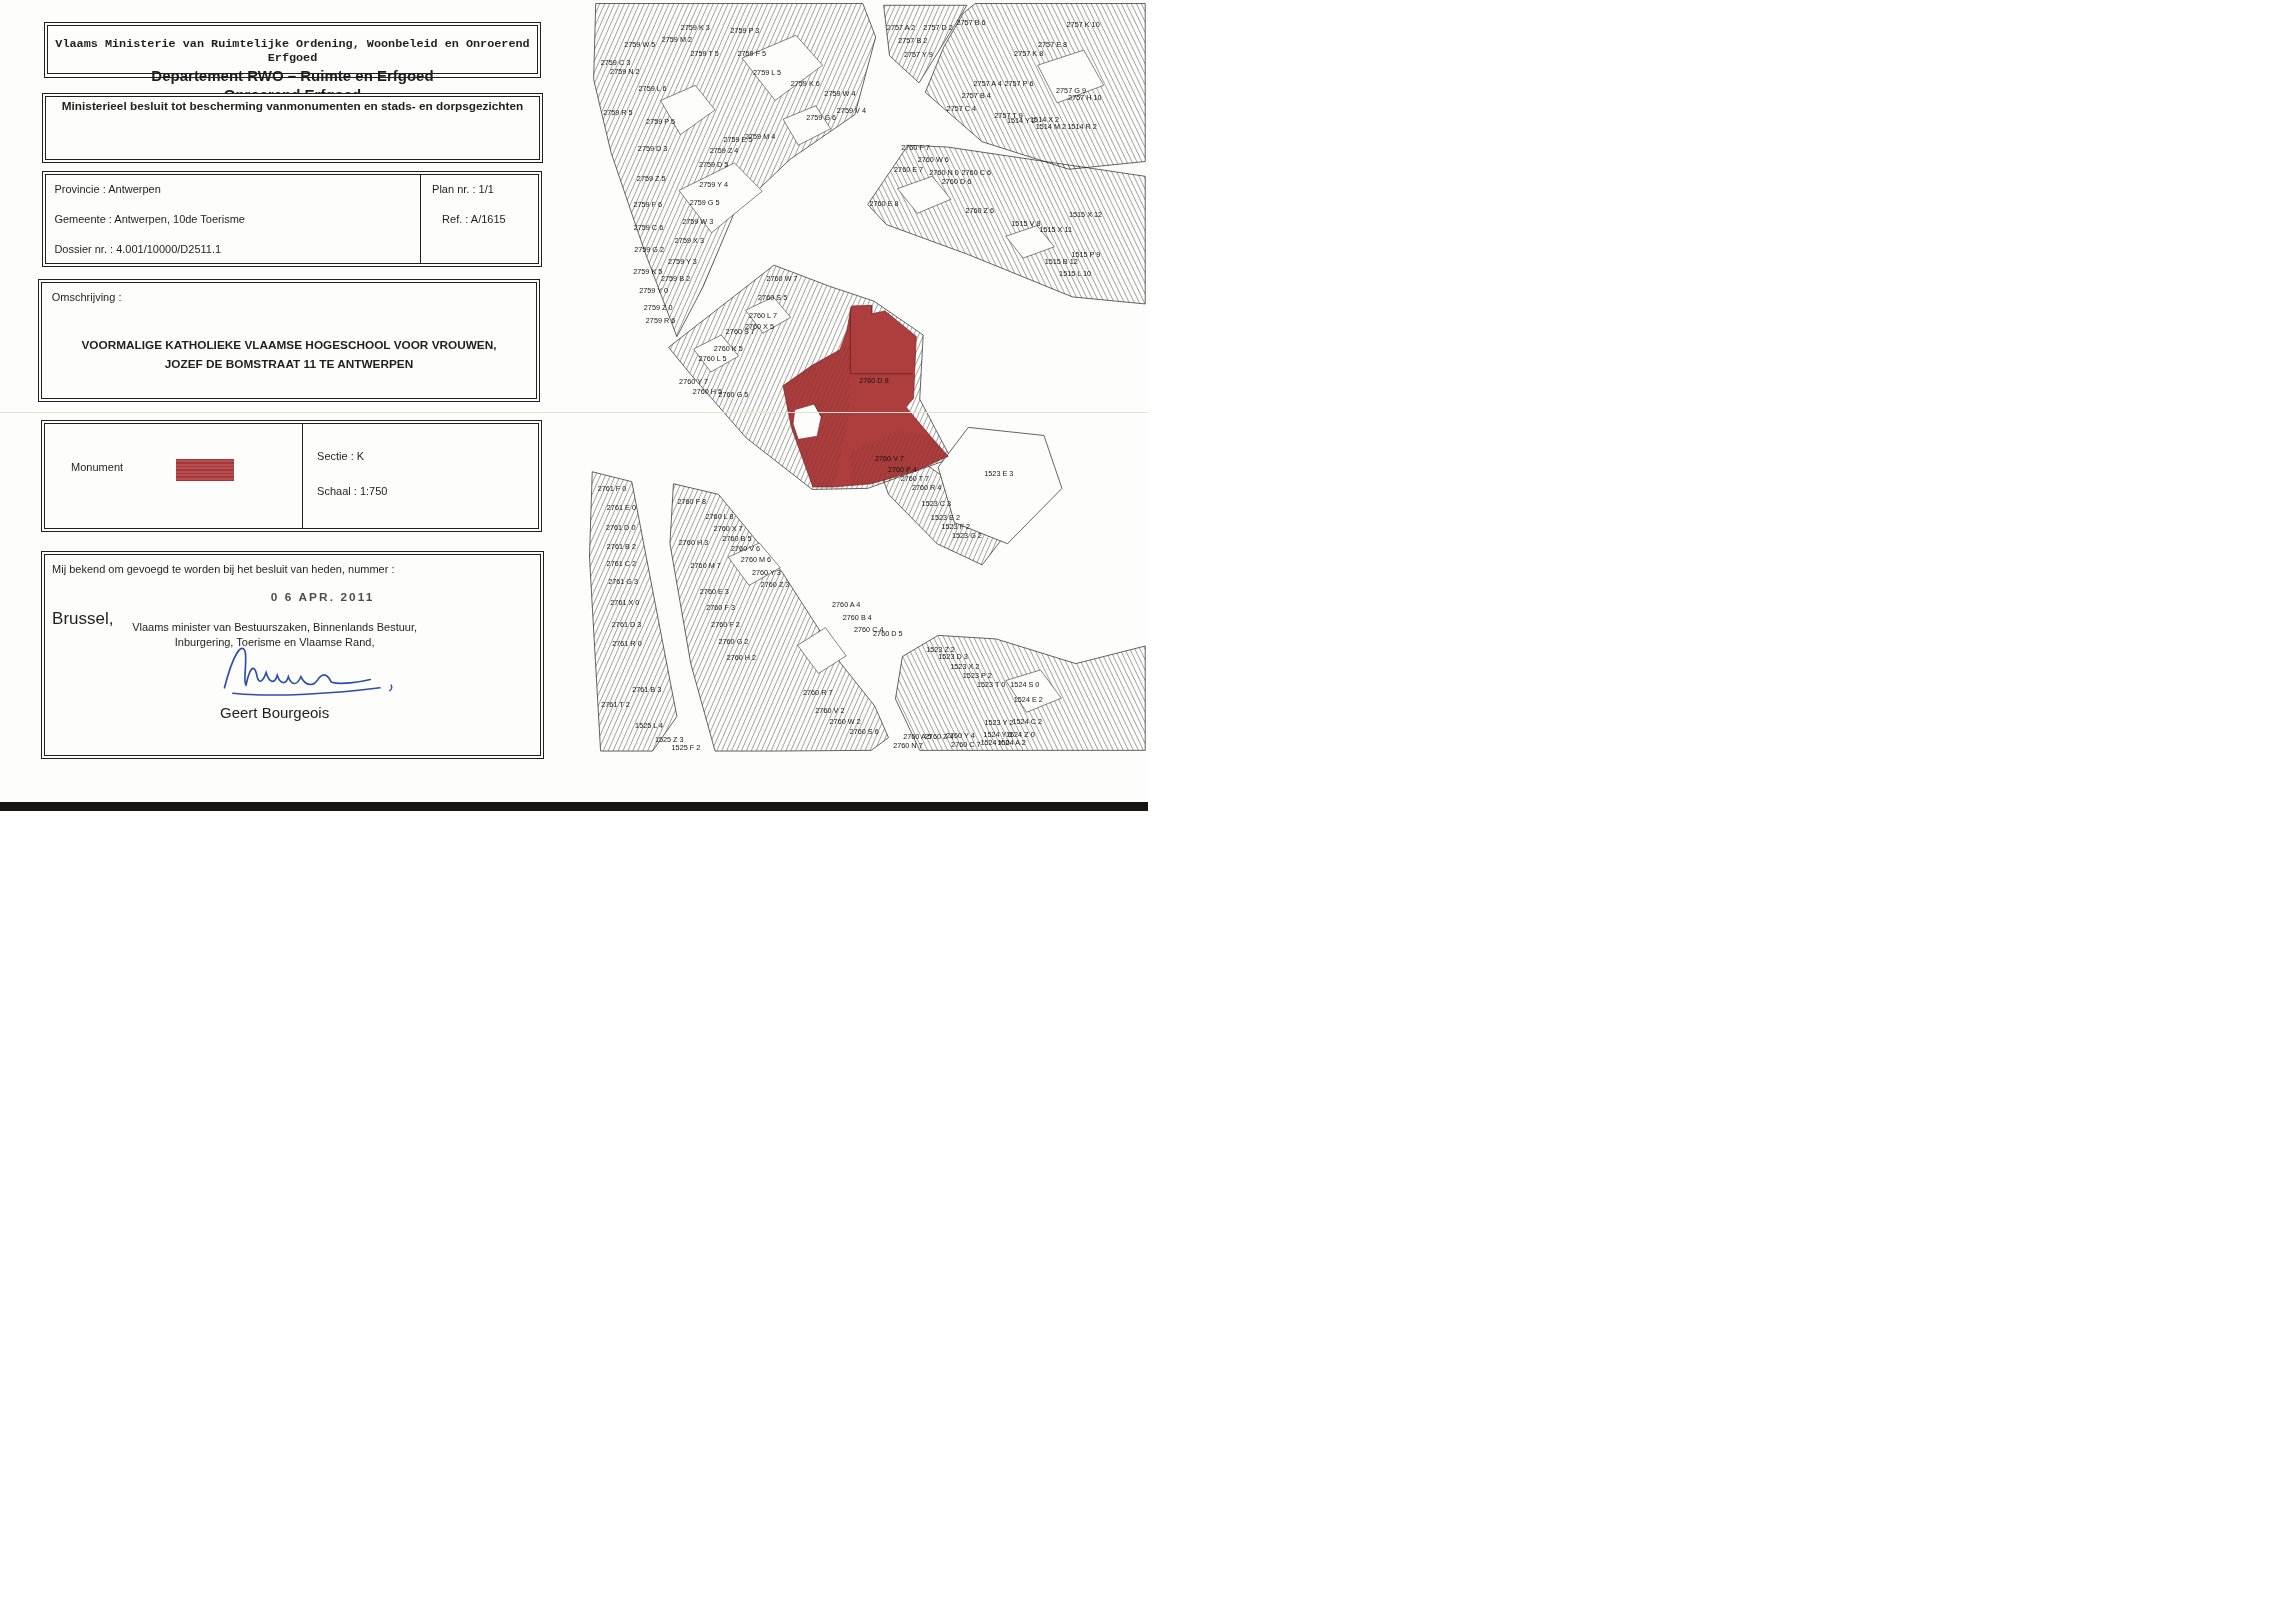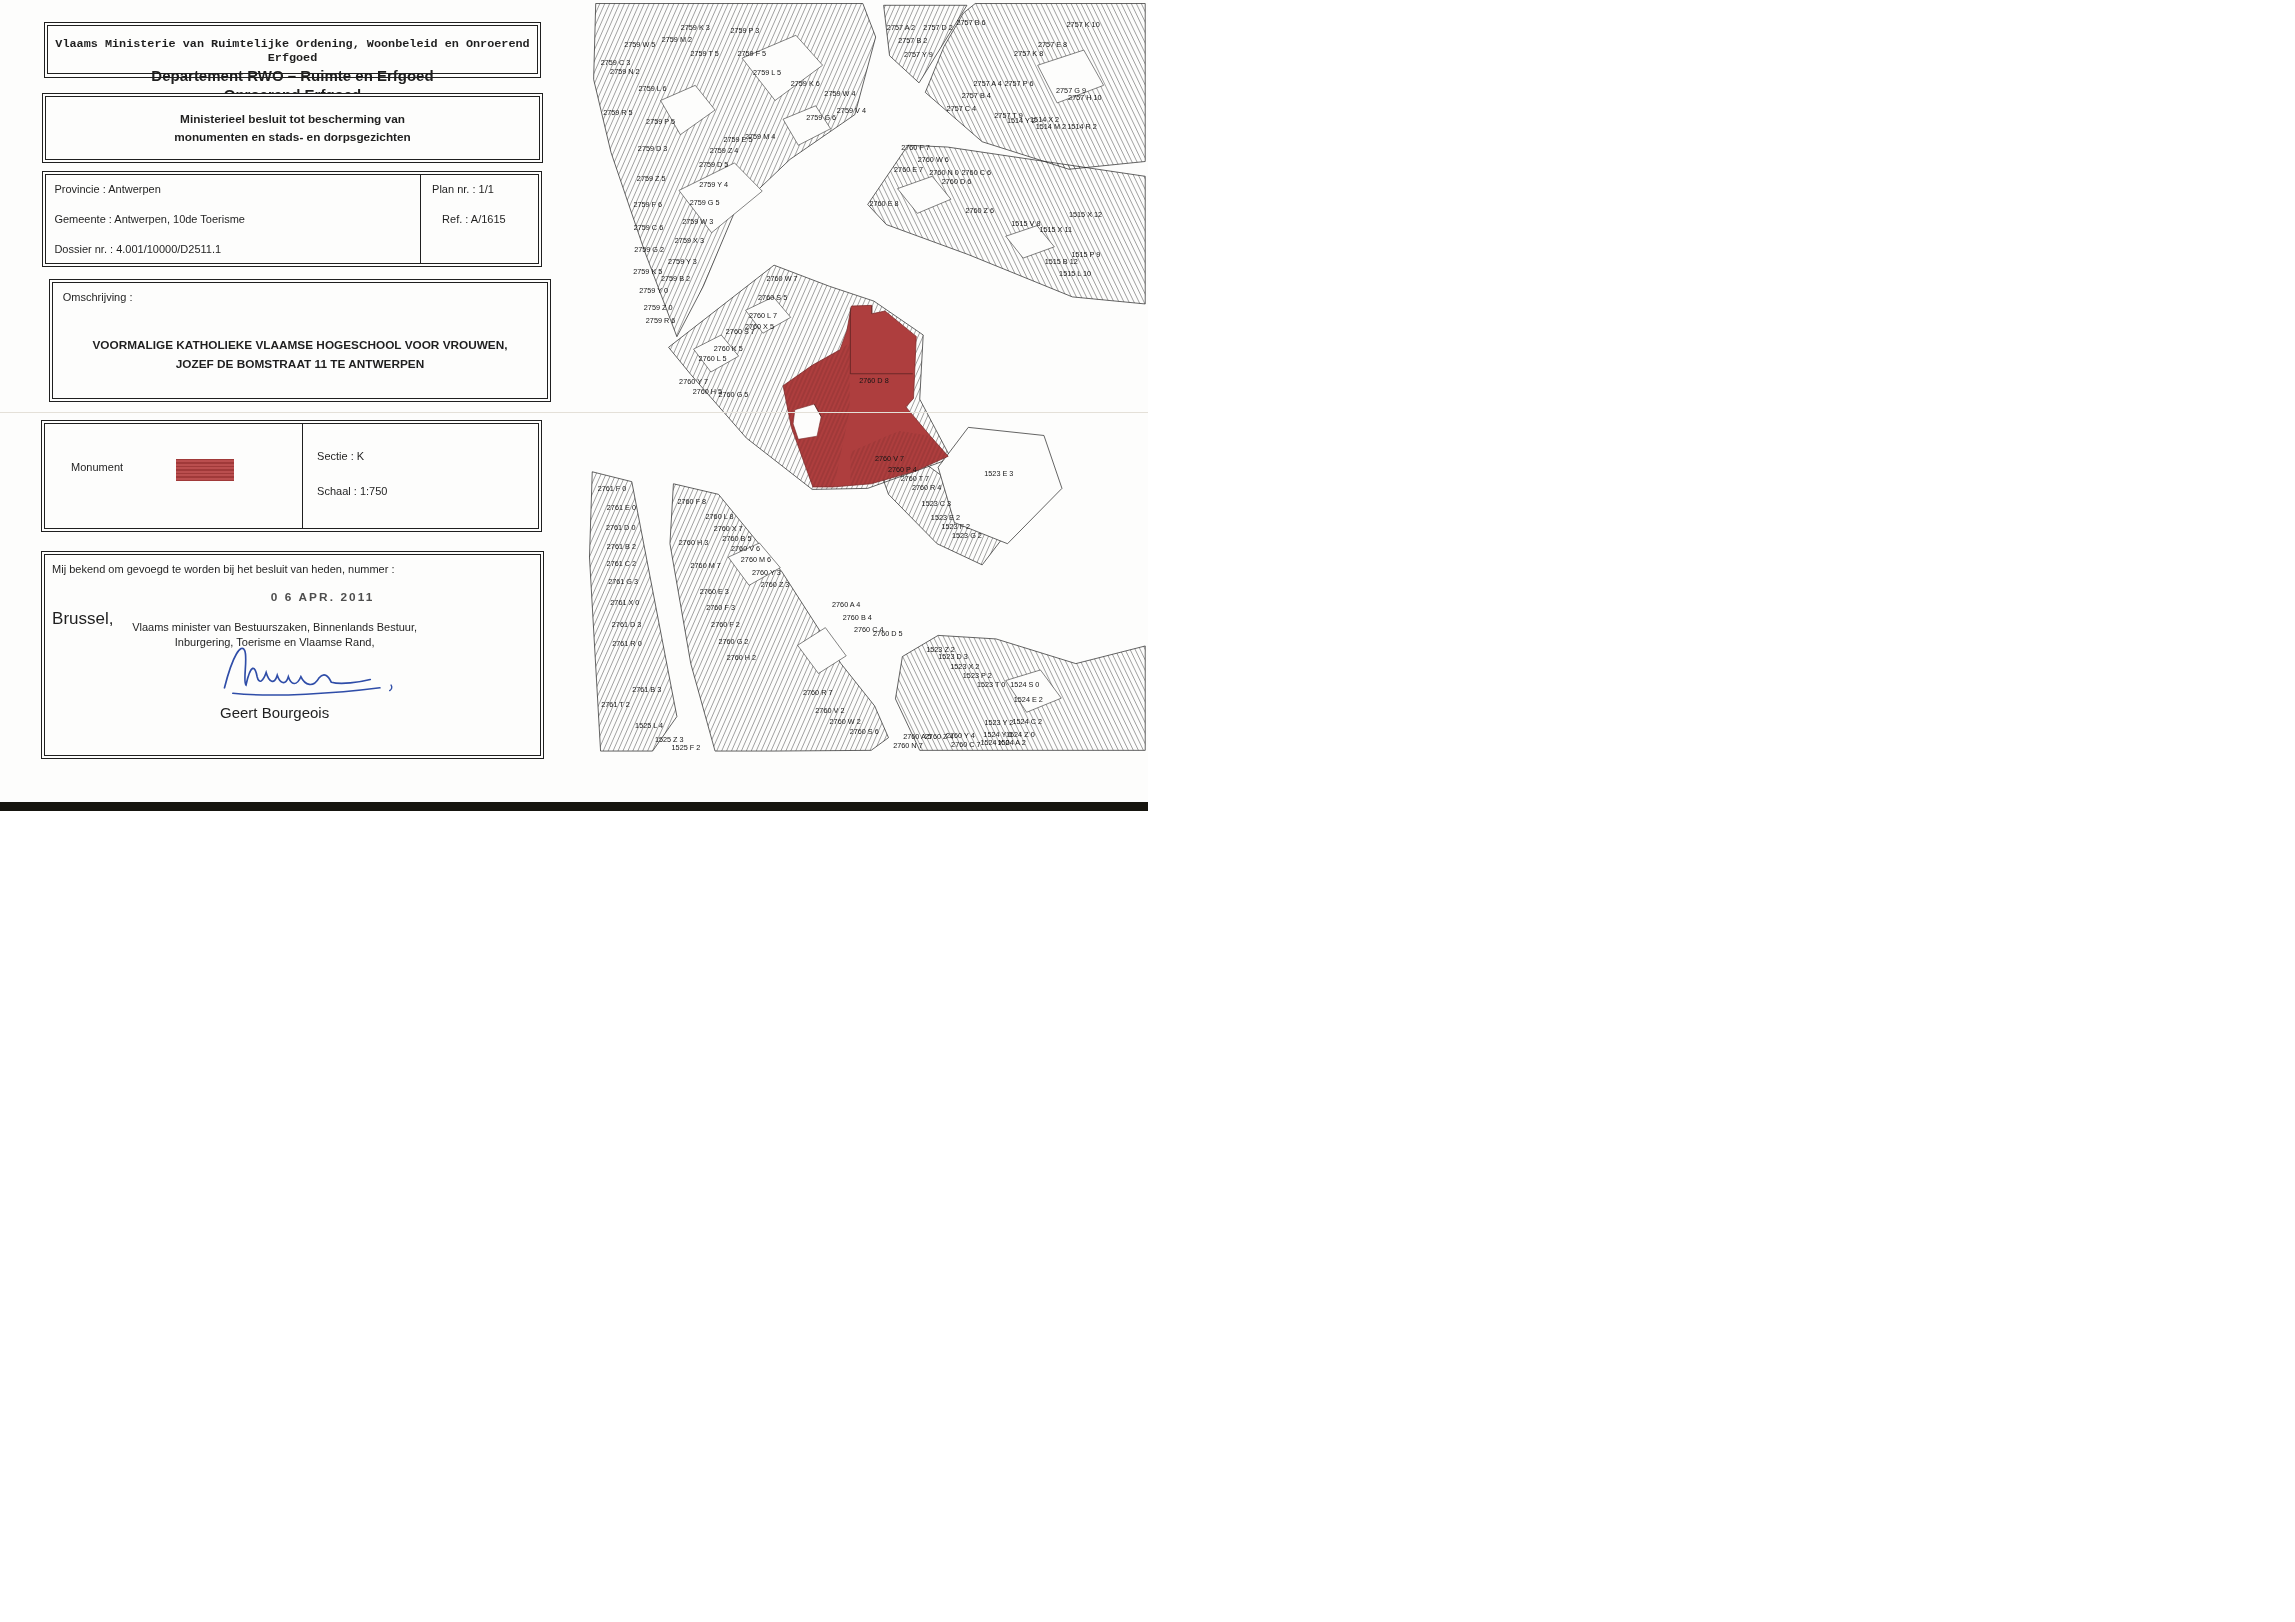--- a/index.html
+++ b/index.html
@@ -41,38 +41,38 @@
 
   <div class="dbox" style="left:44px;top:21.5px;width:497px;height:56px;">
     <div class="inner c">
       <div class="hdr1">Vlaams Ministerie van Ruimtelijke Ordening, Woonbeleid en Onroerend Erfgoed</div>
       <div class="hdr2">Departement RWO  –  Ruimte en Erfgoed</div>
       <div class="hdr3">Onroerend Erfgoed</div>
     </div>
   </div>
 
   <div class="dbox" style="left:42px;top:93px;width:501px;height:70px;">
-    <div class="inner c" style="display:flex;flex-direction:column;justify-content:center;">
+    <div class="inner c" style="display:flex;flex-direction:row;justify-content:center;">
       <div class="ttl">Ministerieel besluit tot bescherming van</div>
       <div class="ttl">monumenten en stads- en dorpsgezichten</div>
     </div>
   </div>
 
   <div class="dbox" style="left:42px;top:171px;width:500px;height:96px;">
     <div class="inner">
       <div class="vdiv" style="left:374px;"></div>
       <div class="info-row" style="left:8.3px;top:8.3px;">Provincie : Antwerpen</div>
       <div class="info-row" style="left:8.3px;top:38px;">Gemeente : Antwerpen, 10de Toerisme</div>
       <div class="info-row" style="left:8.3px;top:68px;">Dossier nr. : 4.001/10000/D2511.1</div>
       <div class="info-row" style="left:386px;top:8.3px;">Plan nr. : 1/1</div>
       <div class="info-row" style="left:386px;top:38px;padding-left:10px;">Ref. : A/1615</div>
     </div>
   </div>
 
-  <div class="dbox" style="left:49px;top:279px;width:502px;height:123px;">
+  <div class="dbox" style="left:38px;top:279px;width:502px;height:123px;">
     <div class="inner">
       <div class="oms-label">Omschrijving :</div>
       <div class="oms-caps" style="top:55px;">VOORMALIGE KATHOLIEKE VLAAMSE HOGESCHOOL VOOR VROUWEN,</div>
       <div class="oms-caps" style="top:74px;">JOZEF DE BOMSTRAAT 11 TE ANTWERPEN</div>
     </div>
   </div>
 
   <div class="dbox" style="left:41px;top:420px;width:501px;height:112px;">
     <div class="inner">
       <div class="vdiv" style="left:257px;"></div>

